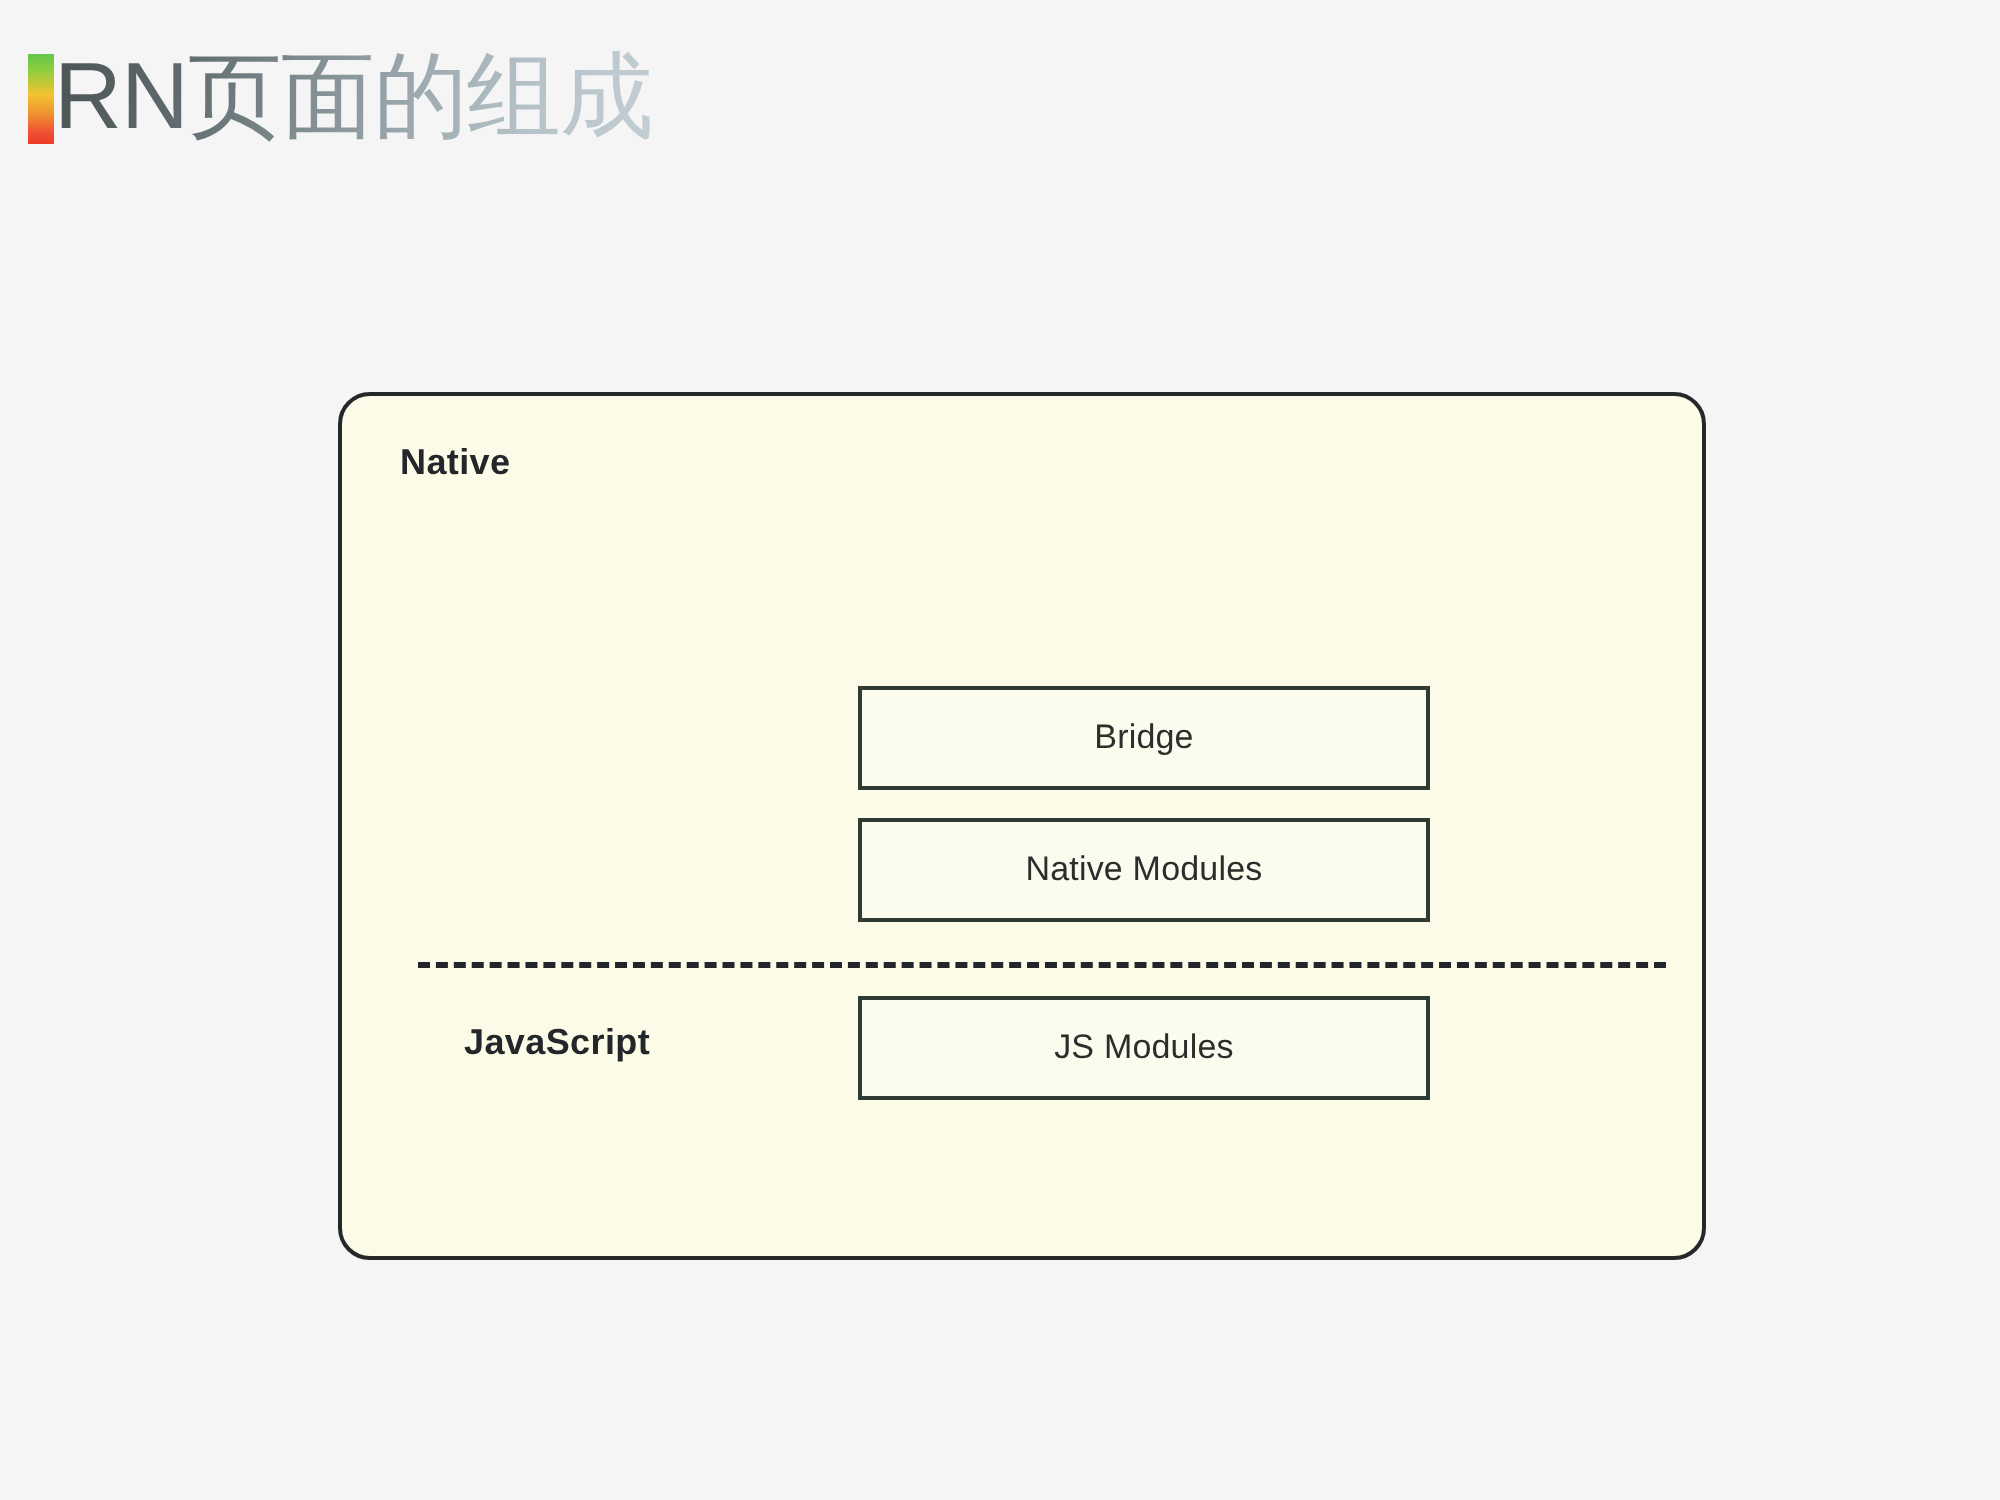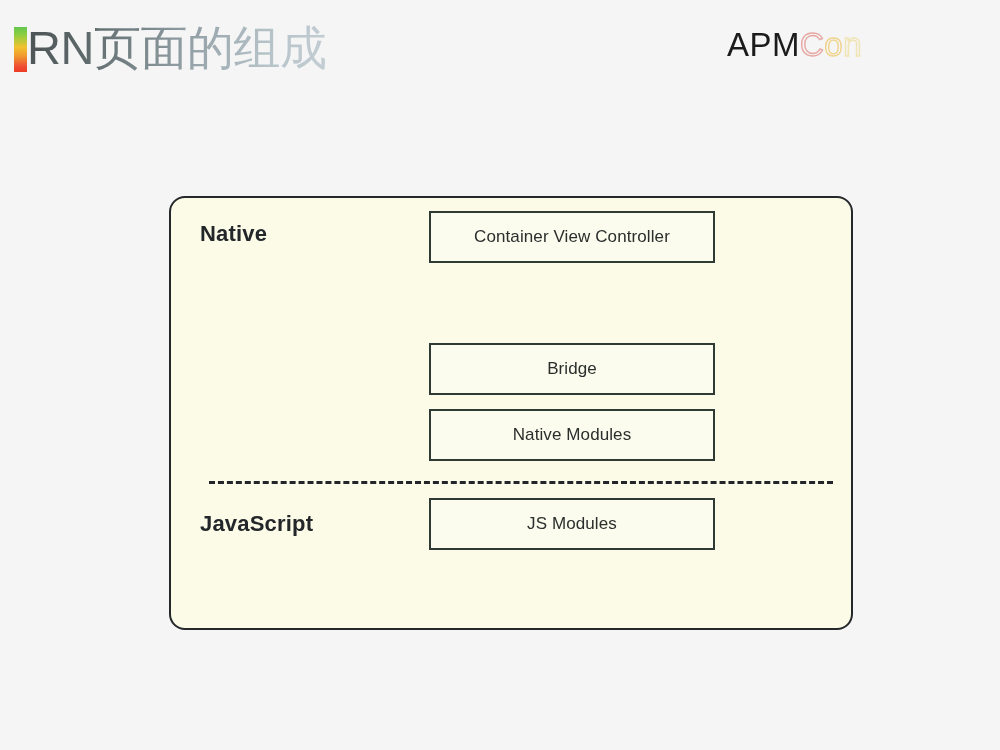--- a/index.html
+++ b/index.html
@@ -94,28 +94,28 @@
     height: 434px;
     box-sizing: border-box;
     background: #fbfbe8;
     border: 2.6px solid #25282a;
     border-radius: 16px;
   }
 
   .layer-label {
     position: absolute;
     left: 29px;
-    font-size: 22px;
+    font-size: 18px;
     font-weight: bold;
     color: #23272a;
     letter-spacing: 0.2px;
     white-space: nowrap;
   }
   #label-native { top: 23px; }
-  #label-javascript { top: 313px; }
+  #label-javascript { top: 313px; margin-left: 32px; }
 
   .stack-box {
     position: absolute;
     left: 258px;
     width: 286px;
     height: 52px;
     box-sizing: border-box;
     background: #fbfbee;
     border: 2.4px solid #2e3a33;
     display: flex;
@@ -137,31 +137,27 @@
 </style>
 </head>
 <body>
 
 <div id="slide-header">
 
   <div id="title-accent-bar"></div>
 
   <div id="slide-title">RN页面的组成</div>
 
-  <div id="brand-logo">
-    <span class="brand-dark">APM</span><span class="brand-c">C</span><span class="brand-o">o</span><span class="brand-n">n</span>
-  </div>
 
 </div>
 
 <div id="diagram-panel">
 
   <div class="layer-label" id="label-native">Native</div>
 
-  <div class="stack-box" style="top:13px;">Container View Controller</div>
 
 
   <div class="stack-box" style="top:211px;">Native Modules</div>
 
   <div class="stack-box" style="top:145px;">Bridge</div>
 
   <div id="divider-dashed"></div>
 
   <div class="layer-label" id="label-javascript">JavaScript</div>
 

